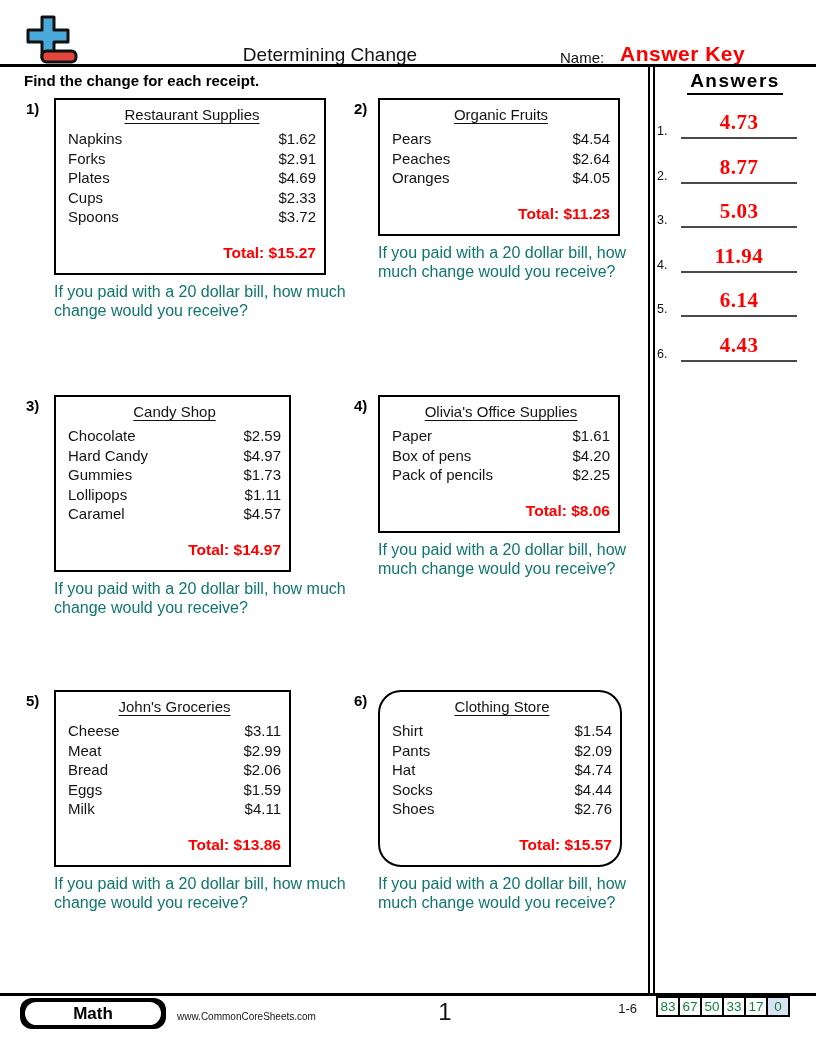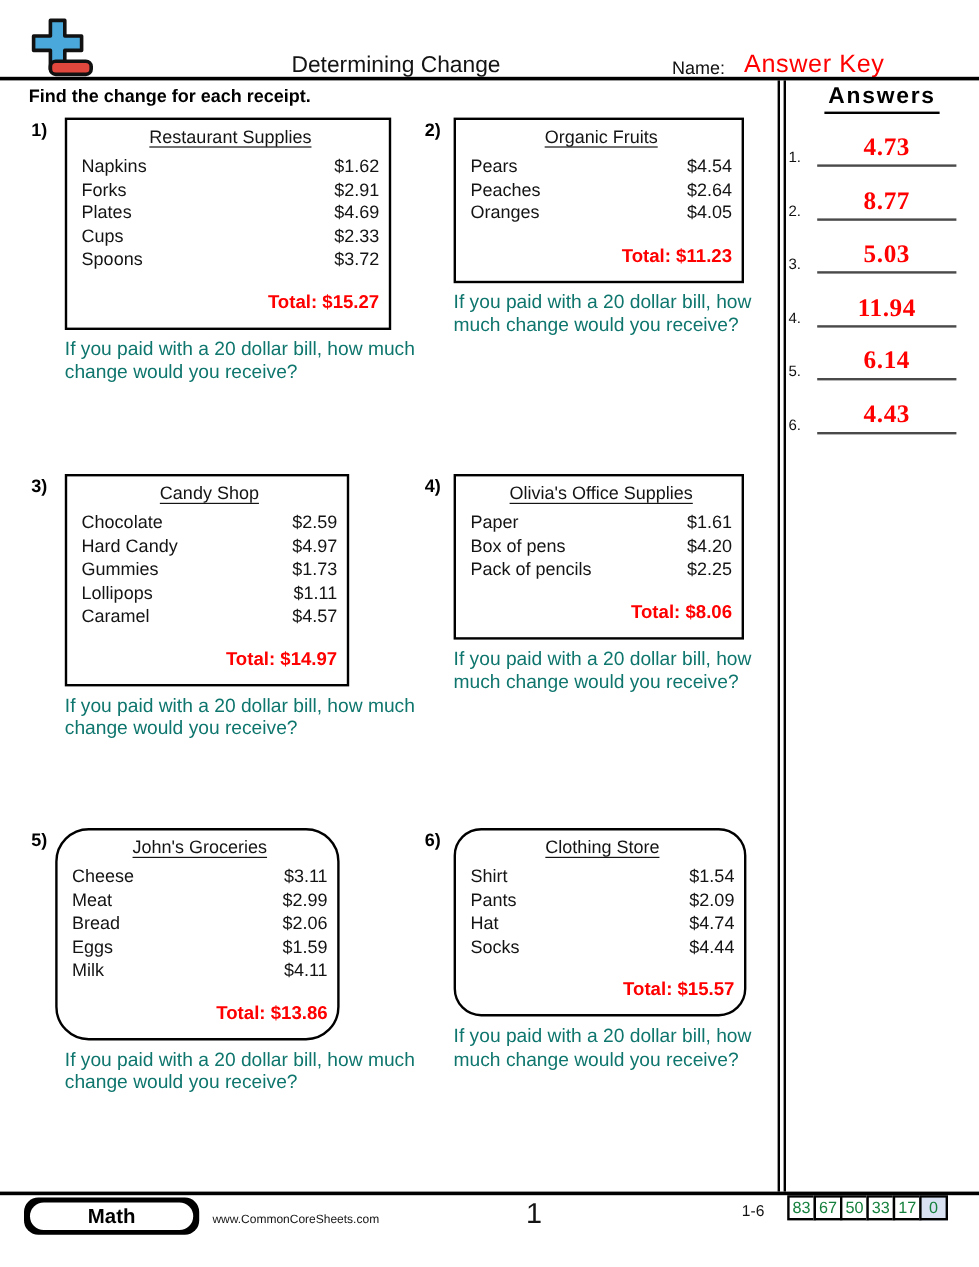--- a/index.html
+++ b/index.html
@@ -14,21 +14,21 @@
   .page{
     position:relative;width:816px;height:1056px;background:#fff;
     font-family:"Liberation Sans","DejaVu Sans",sans-serif;color:#111;
     overflow:hidden;margin:0 auto;
   }
   
   .logo{position:absolute;left:22px;top:14px;}
   .page-title{position:absolute;left:200px;top:44px;width:260px;text-align:center;
     font-size:19px;color:#141414;}
   .name-label{position:absolute;left:560px;top:49px;font-size:15px;}
-  .name-value{position:absolute;left:620px;top:42px;font-size:21px;font-weight:normal;color:var(--red);letter-spacing:.5px;}
+  .name-value{position:absolute;left:620px;top:42px;font-size:21px;font-weight:bold;color:var(--red);letter-spacing:.5px;}
   .header-rule{position:absolute;left:0;top:64px;width:816px;height:3px;background:var(--ink);}
   .instruction{position:absolute;left:24px;top:72px;font-size:15px;font-weight:bold;color:#000;}
   
   .answers-divider{position:absolute;left:648px;top:67px;height:926px;width:7px;
     border-left:2px solid var(--ink);border-right:2px solid var(--ink);}
   .answers-title-wrap{position:absolute;left:656px;top:70px;width:158px;text-align:center;}
   .answers-title{display:inline-block;font-size:19px;font-weight:bold;letter-spacing:1.5px;
     border-bottom:2.5px solid var(--ink);padding:0 3px 1px 3px;color:#000;}
   .answer-row{position:absolute;left:657px;width:140px;display:flex;align-items:flex-end;height:30px;}
   .answer-num{width:24px;font-size:12.5px;color:#111;padding-bottom:1px;}
@@ -195,21 +195,21 @@
           <div class="item-row">
             <span class="item-name">Pack of pencils</span>
             <span class="item-price">$2.25</span>
           </div>
           <div class="total-row">Total: $8.06</div>
         </div>
         <div class="question" style="margin-left: 24px; width: 252px;">If you paid with a 20 dollar bill, how<br>much change would you receive?</div>
       </div>
       <div class="problem" style="left: 26px; top: 690px;">
         <span class="problem-num">5)</span>
-        <div class="receipt-box" style="margin-left: 20px; width: 237px; border-radius: 28px;">
+        <div class="receipt-box" style="margin-left: 28px; width: 237px;">
           <div class="store-name">John's Groceries</div>
           <div class="item-row">
             <span class="item-name">Cheese</span>
             <span class="item-price">$3.11</span>
           </div>
           <div class="item-row">
             <span class="item-name">Meat</span>
             <span class="item-price">$2.99</span>
           </div>
           <div class="item-row">
@@ -240,20 +240,24 @@
             <span class="item-name">Pants</span>
             <span class="item-price">$2.09</span>
           </div>
           <div class="item-row">
             <span class="item-name">Hat</span>
             <span class="item-price">$4.74</span>
           </div>
           <div class="item-row">
             <span class="item-name">Socks</span>
             <span class="item-price">$4.44</span>
+          </div>
+          <div class="item-row">
+            <span class="item-name">Shoes</span>
+            <span class="item-price">$2.76</span>
           </div>
           <div class="total-row">Total: $15.57</div>
         </div>
         <div class="question" style="margin-left: 24px; width: 252px;">If you paid with a 20 dollar bill, how<br>much change would you receive?</div>
       </div>
     </div>
 
   <div class="footer-rule"></div>
   <div class="math-badge">
     <div class="math-badge-inner">Math</div>

